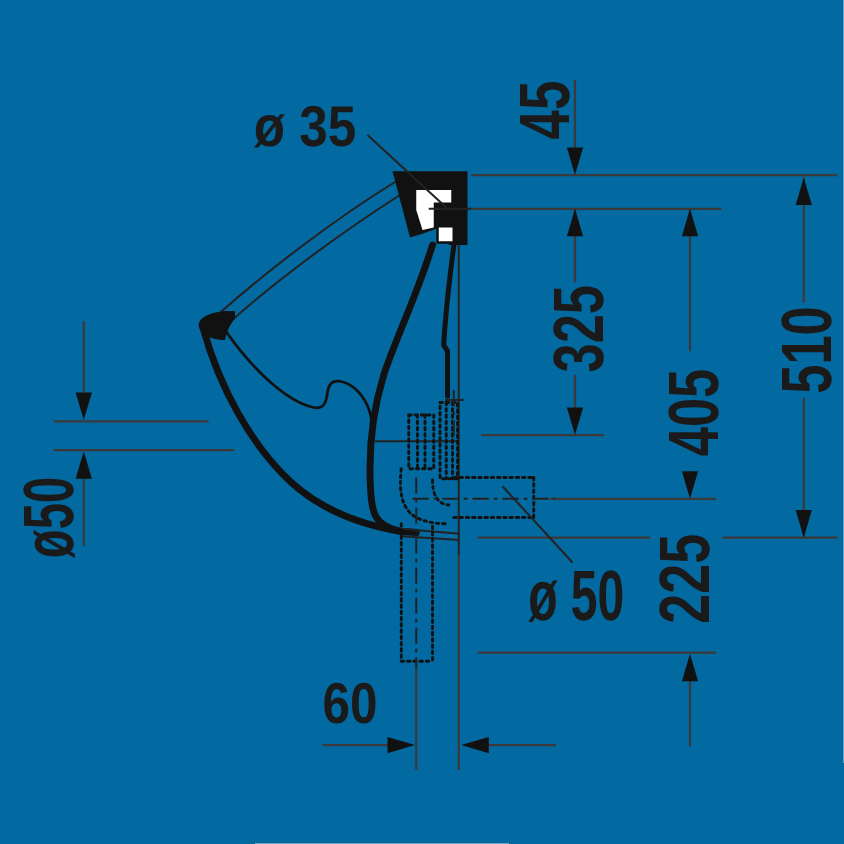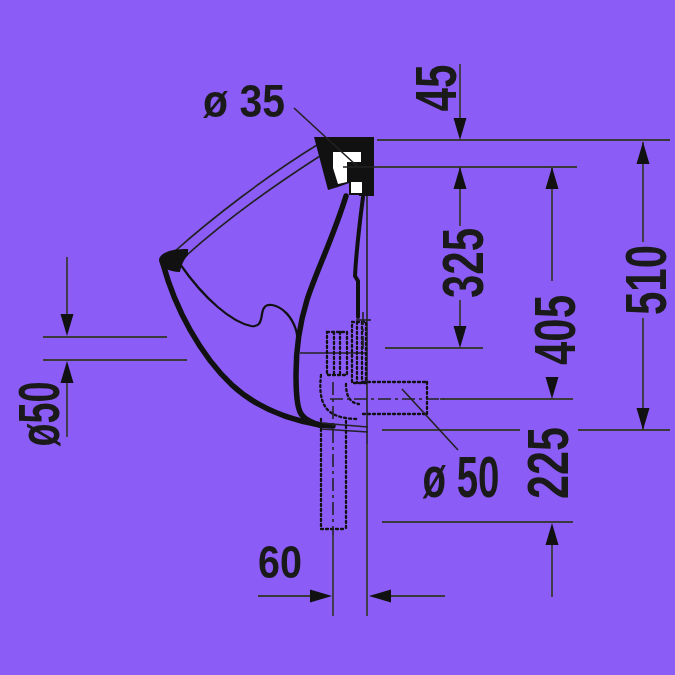--- a/index.html
+++ b/index.html
@@ -1,16 +1,16 @@
 <!DOCTYPE html>
 <html><head>
 <meta charset="utf-8">
 <style>
   html,body{margin:0;padding:0;background:#ffffff;}
-  .stage{width:675px;height:675px;position:relative;background:#8b5cf6;overflow:hidden;}
+  .stage{width:675px;height:675px;position:relative;background:#0369a1;overflow:hidden;}
   svg{display:block;}
   text{font-family:"Liberation Sans","DejaVu Sans",sans-serif;font-weight:bold;fill:#1a1a1a;}
   .dimline{stroke:#3a3a3a;stroke-width:1.8;fill:none;}
   .thin{stroke:#222;stroke-width:1.6;fill:none;}
   .med{stroke:#111;stroke-width:2.2;fill:none;}
   .thick{stroke:#111;stroke-width:5.5;fill:none;stroke-linecap:round;}
   .thick4{stroke:#111;stroke-width:4;fill:none;stroke-linecap:round;}
   .dotted{stroke:#111;stroke-width:2.3;fill:none;stroke-dasharray:2 3;stroke-linecap:round;}
   .cline{stroke:#222;stroke-width:1.6;fill:none;stroke-dasharray:13 4 3 4;}
   .arrow{fill:#111;stroke:none;}

